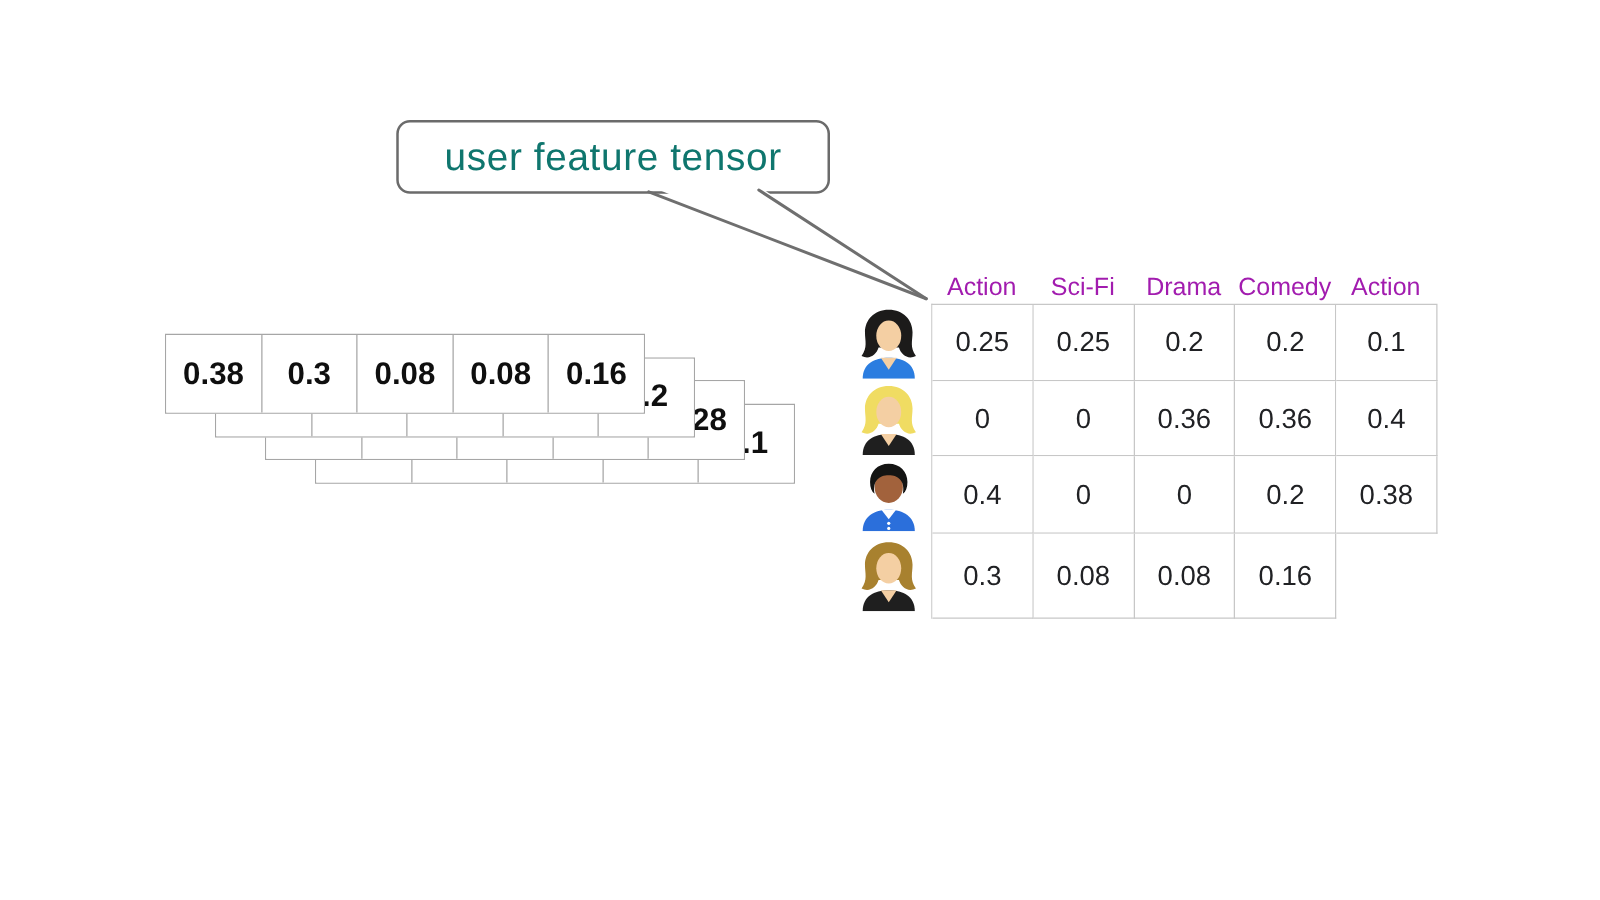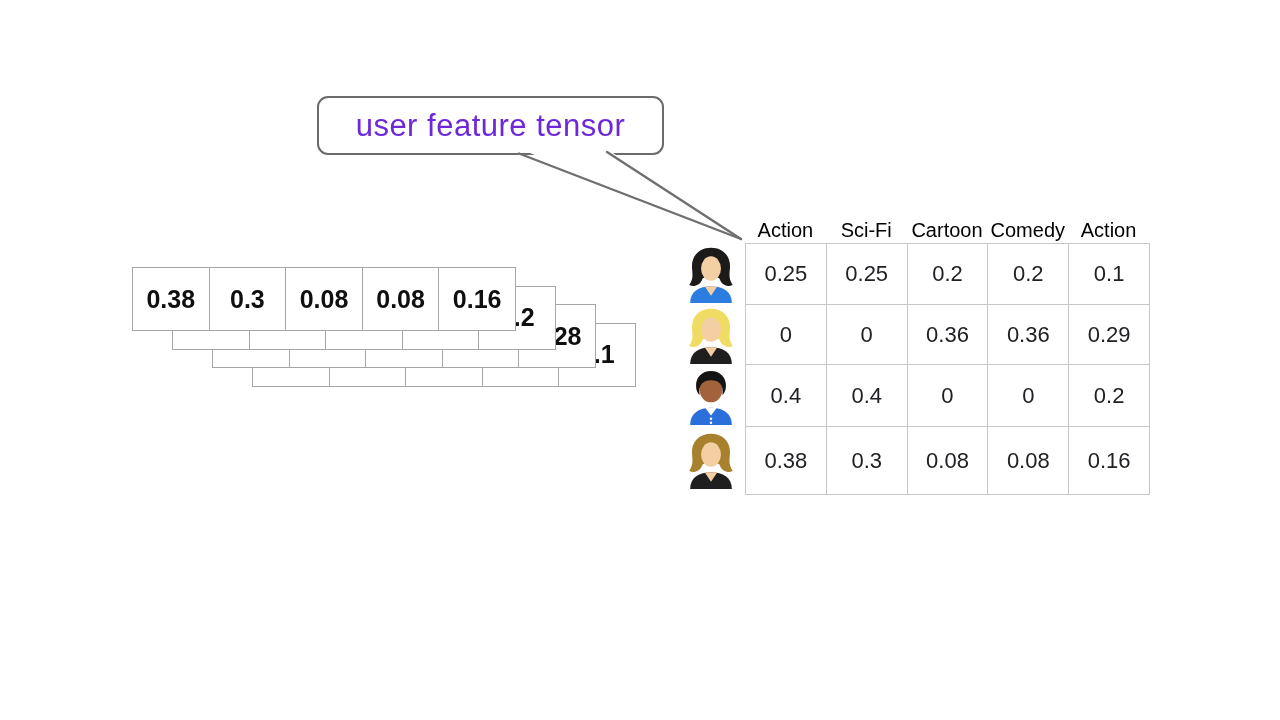--- a/index.html
+++ b/index.html
@@ -7,21 +7,21 @@
     width:1280px;height:720px;background:#ffffff;position:relative;overflow:hidden;
     font-family:"Liberation Sans", sans-serif;
   }
   .slide{position:absolute;inset:0;background:#ffffff;}
 
   
   .callout{
     position:absolute;left:317px;top:96px;width:347px;height:59px;
     box-sizing:border-box;border:2.5px solid #6b6b6b;border-radius:11px;background:#ffffff;
     display:flex;align-items:center;justify-content:center;
-    font-size:31px;color:#6d28d9;letter-spacing:0.5px;z-index:5;
+    font-size:31px;color:#0f766e;letter-spacing:0.5px;z-index:5;
   }
   .tail-svg{position:absolute;left:0;top:0;z-index:6;pointer-events:none;}
 
   
   .tensor{position:absolute;left:132px;top:267px;width:520px;height:130px;}
   .tlayer{
     position:absolute;display:flex;background:#ffffff;
     border:1.5px solid #a6a6a6;box-sizing:content-box;
   }
   .tcell{
@@ -35,21 +35,21 @@
   .tlayer.l2{left:80px; top:37px;   z-index:20;}
   .tlayer.l3{left:120px;top:55.5px; z-index:10;}
 
   
   .genre-headers{
     position:absolute;left:745px;top:217px;width:404px;height:26px;
     display:grid;grid-template-columns:repeat(5,80.8px);
   }
   .ghead{
     display:flex;align-items:center;justify-content:center;
-    font-size:20px;color:#000000;
+    font-size:20px;color:#a21caf;
   }
 
   
   .ftable{
     position:absolute;left:745px;top:243px;width:404px;
     display:grid;grid-template-columns:repeat(5,80.8px);
     grid-template-rows:61px 60px 62px 68px;
     border-top:1.5px solid #c7c7c7;border-left:1.5px solid #c7c7c7;
     background:#ffffff;box-sizing:content-box;
   }
@@ -108,21 +108,21 @@
       <div class="tcell">0.3</div>
       <div class="tcell">0.08</div>
       <div class="tcell">0.08</div>
       <div class="tcell">0.16</div>
     </div>
   </div>
 
   <div class="genre-headers">
     <div class="ghead">Action</div>
     <div class="ghead">Sci-Fi</div>
-    <div class="ghead">Cartoon</div>
+    <div class="ghead">Drama</div>
     <div class="ghead">Comedy</div>
     <div class="ghead">Action</div>
   </div>
 
   <div class="avatar a0"><span><svg viewBox="0 0 64 64" width="58" height="58">
           <path d="M32 3 C19 3 11 12 11 23 C11 31 13.5 36 8 44 C15 47.5 21 43 23 36.5 L41 36.5 C43 43 49 47.5 56 44 C50.5 36 53 31 53 23 C53 12 45 3 32 3 Z" fill="#1c1b1a"></path>
           <ellipse cx="32" cy="26" rx="11" ry="13.5" fill="#f4cfa3"></ellipse>
           <path d="M9 64 C9 51 19 45.5 32 45.5 C45 45.5 55 51 55 64 Z" fill="#2b7de0"></path>
           <path d="M25 45.5 L32 56 L39 45.5 Z" fill="#f4cfa3"></path>
         </svg></span></div>
@@ -150,21 +150,20 @@
   <div class="ftable">
     <div class="tbcell">0.25</div>
     <div class="tbcell">0.25</div>
     <div class="tbcell">0.2</div>
     <div class="tbcell">0.2</div>
     <div class="tbcell">0.1</div>
     <div class="tbcell">0</div>
     <div class="tbcell">0</div>
     <div class="tbcell">0.36</div>
     <div class="tbcell">0.36</div>
-    <div class="tbcell">0.29</div>
     <div class="tbcell">0.4</div>
     <div class="tbcell">0.4</div>
     <div class="tbcell">0</div>
     <div class="tbcell">0</div>
     <div class="tbcell">0.2</div>
     <div class="tbcell">0.38</div>
     <div class="tbcell">0.3</div>
     <div class="tbcell">0.08</div>
     <div class="tbcell">0.08</div>
     <div class="tbcell">0.16</div>

